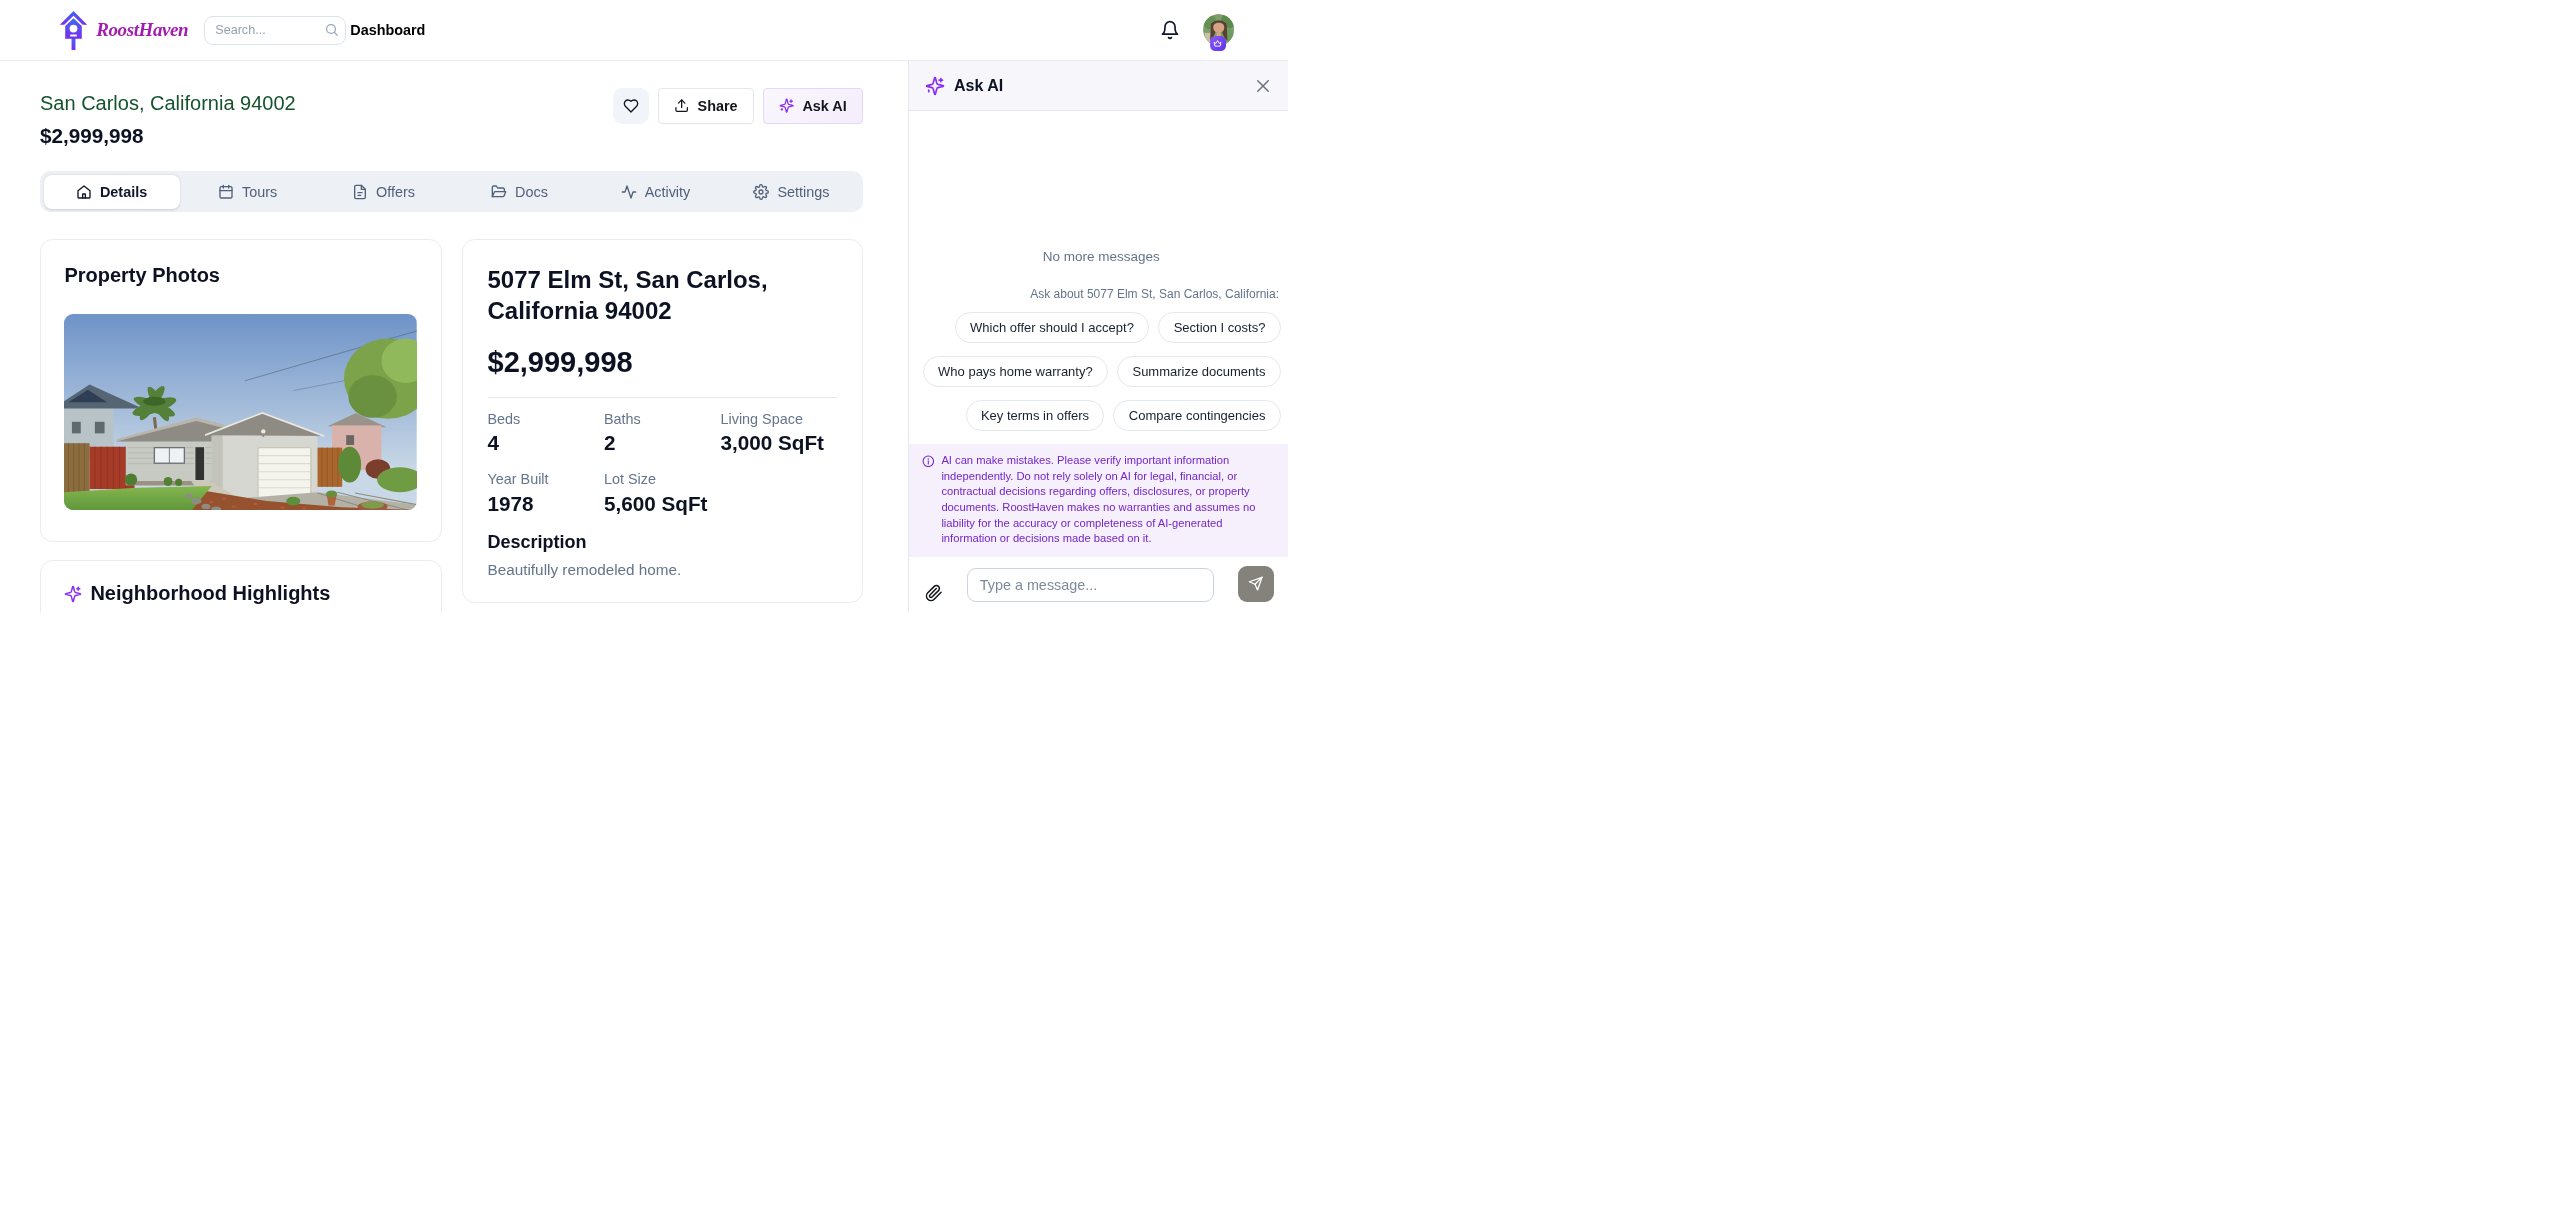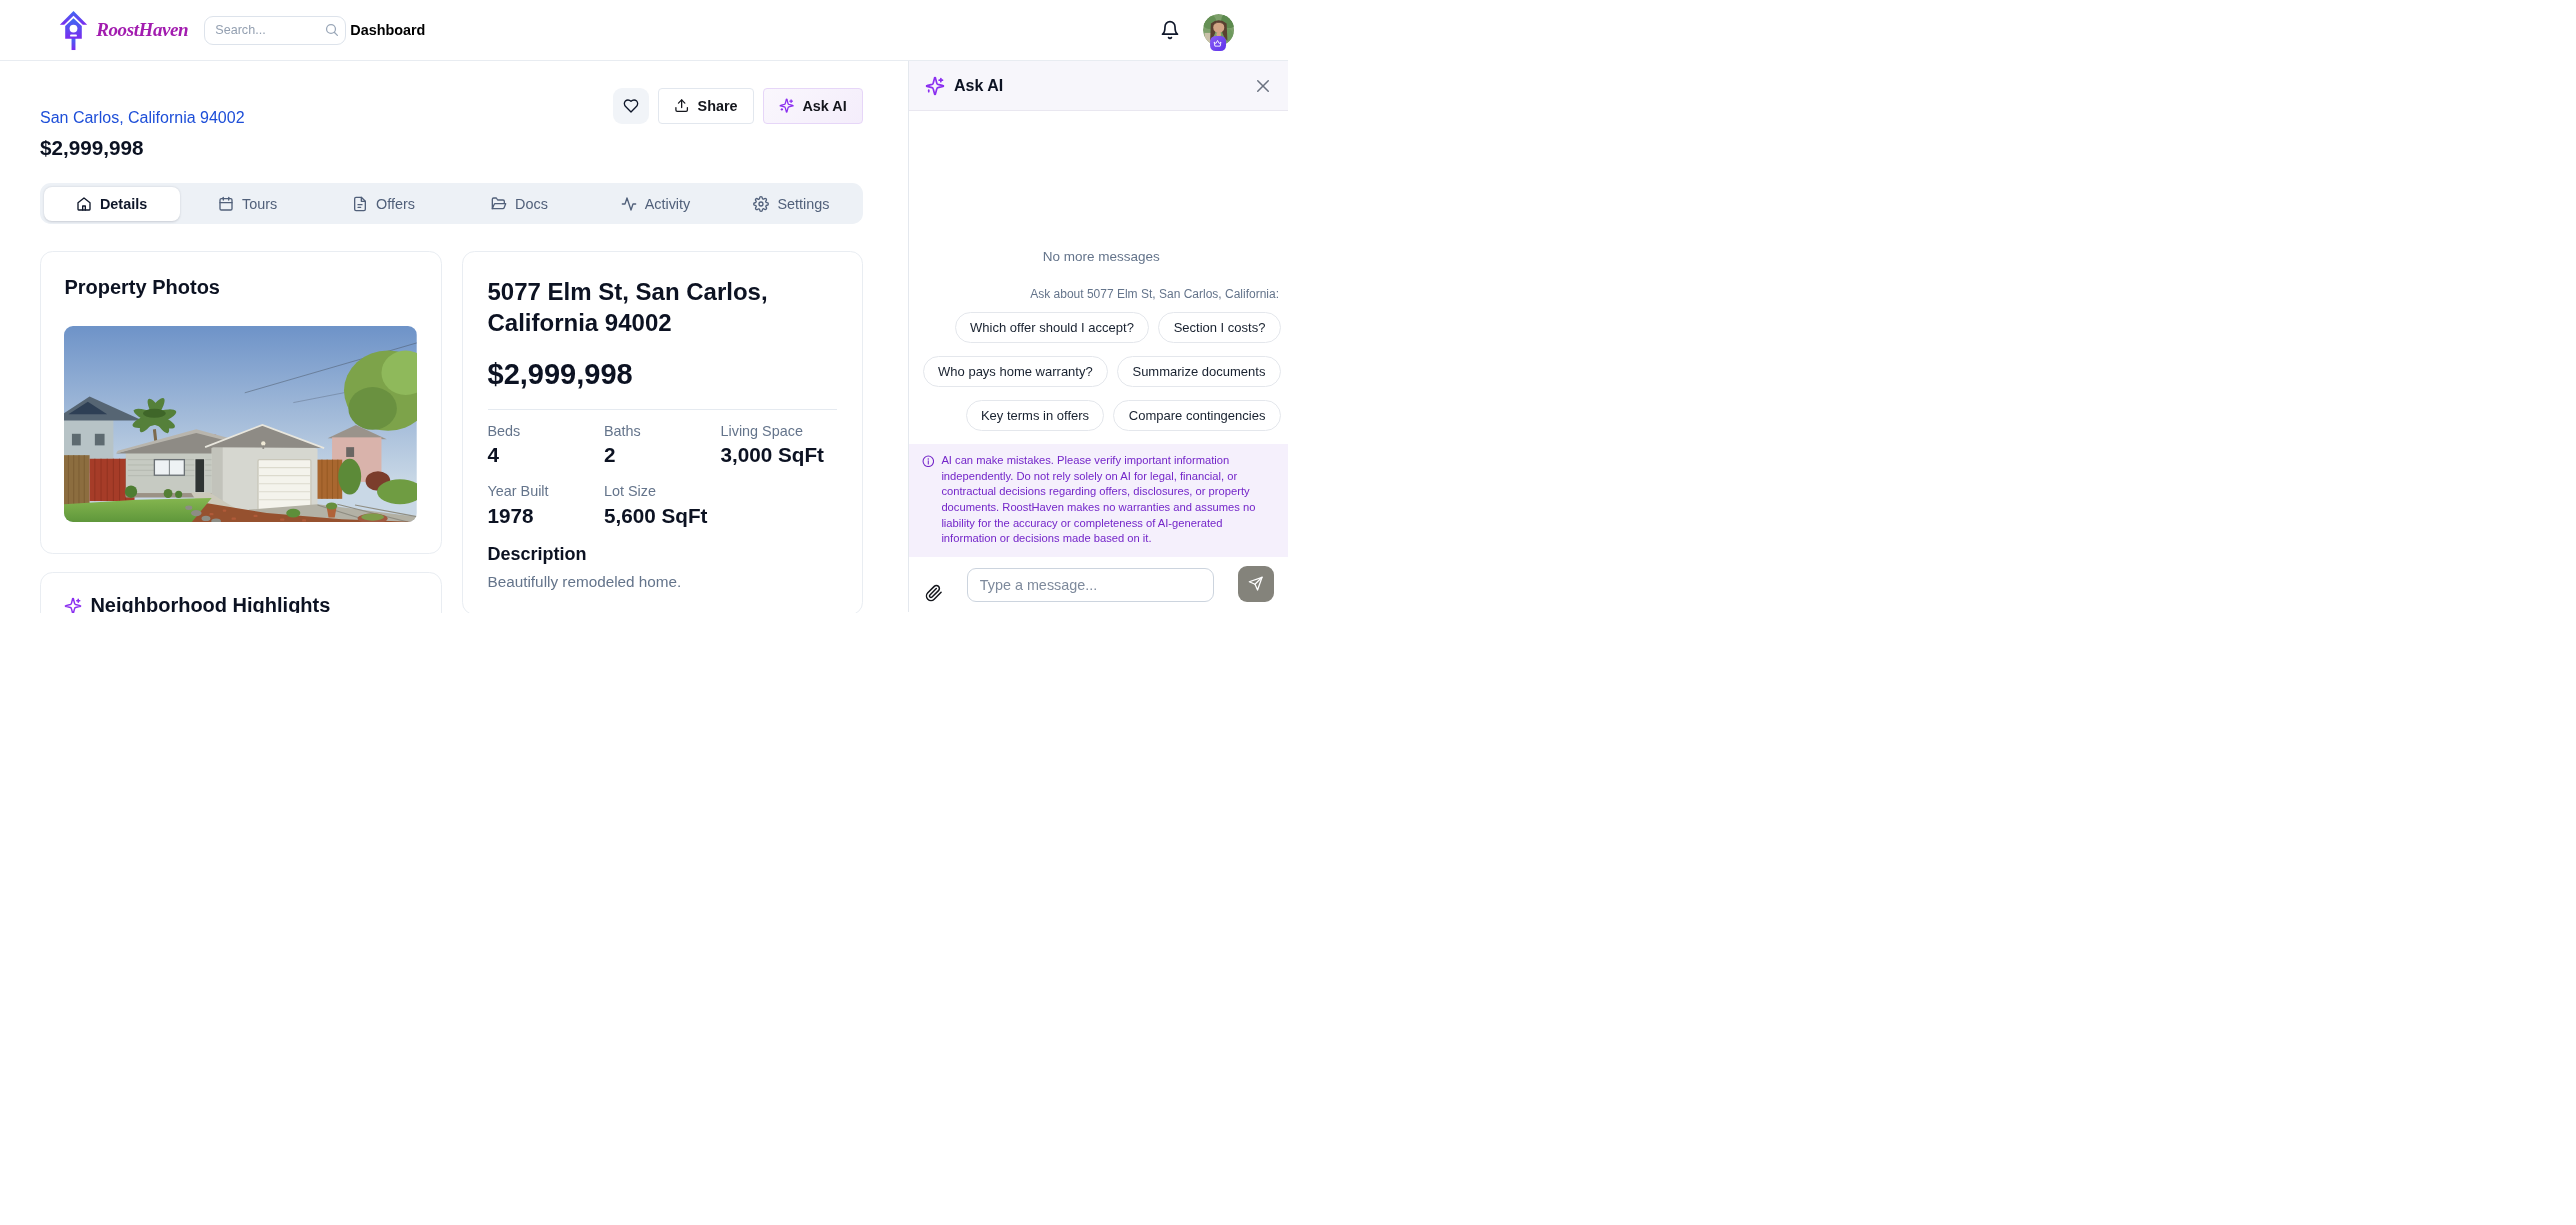--- a/index.html
+++ b/index.html
@@ -27,21 +27,21 @@
     background:linear-gradient(135deg,#8a5cf6,#5d33e9);
     display:flex; align-items:center; justify-content:center; }
   .crown-badge svg { width:9px; height:9px; color:#fff; }
 
   
   .shell { display:flex; height:551px; }
   main { width:908px; padding:27px 45px 0 40px; }
 
   .headrow { display:flex; justify-content:space-between; align-items:flex-start; }
   .title { font-size:27px; line-height:1.15; font-weight:700; color:#0b1220; }
-  .subtitle { font-size:16px; color:#1d4ed8; margin-top:21px; }
+  .subtitle { font-size:20px; color:#14532d; margin-top:4px; }
   .price-lg { font-size:20.7px; font-weight:700; margin-top:9px; }
   .actions { display:flex; gap:9px; align-items:center; }
   .icon-btn { width:36px; height:36px; border:none; background:#f1f4f8; border-radius:9px;
     display:flex; align-items:center; justify-content:center; cursor:pointer; }
   .icon-btn svg { width:16px; height:16px; color:#0f172a; }
   .btn { height:36px; display:flex; align-items:center; gap:8px; padding:0 15.3px;
     background:#fff; border:0.9px solid #e2e7ee; border-radius:4px; font-size:14.4px;
     font-weight:600; color:#14161c; cursor:pointer; font-family:inherit; }
   .btn svg { width:15.3px; height:15.3px; }
   .btn-askai { background:linear-gradient(135deg,#faf7fd, #f4edfb); border:0.9px solid #e6d6f8; }

